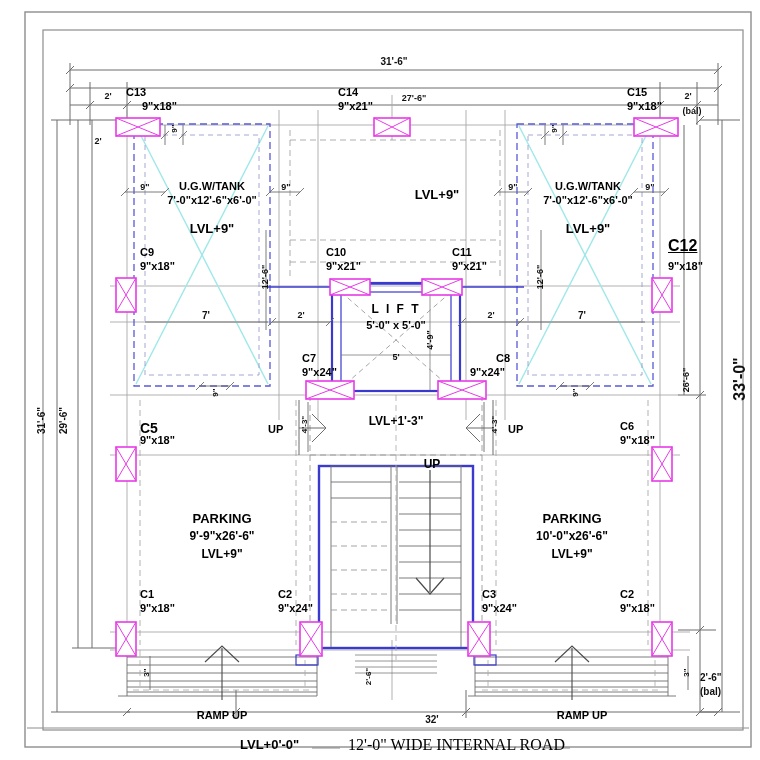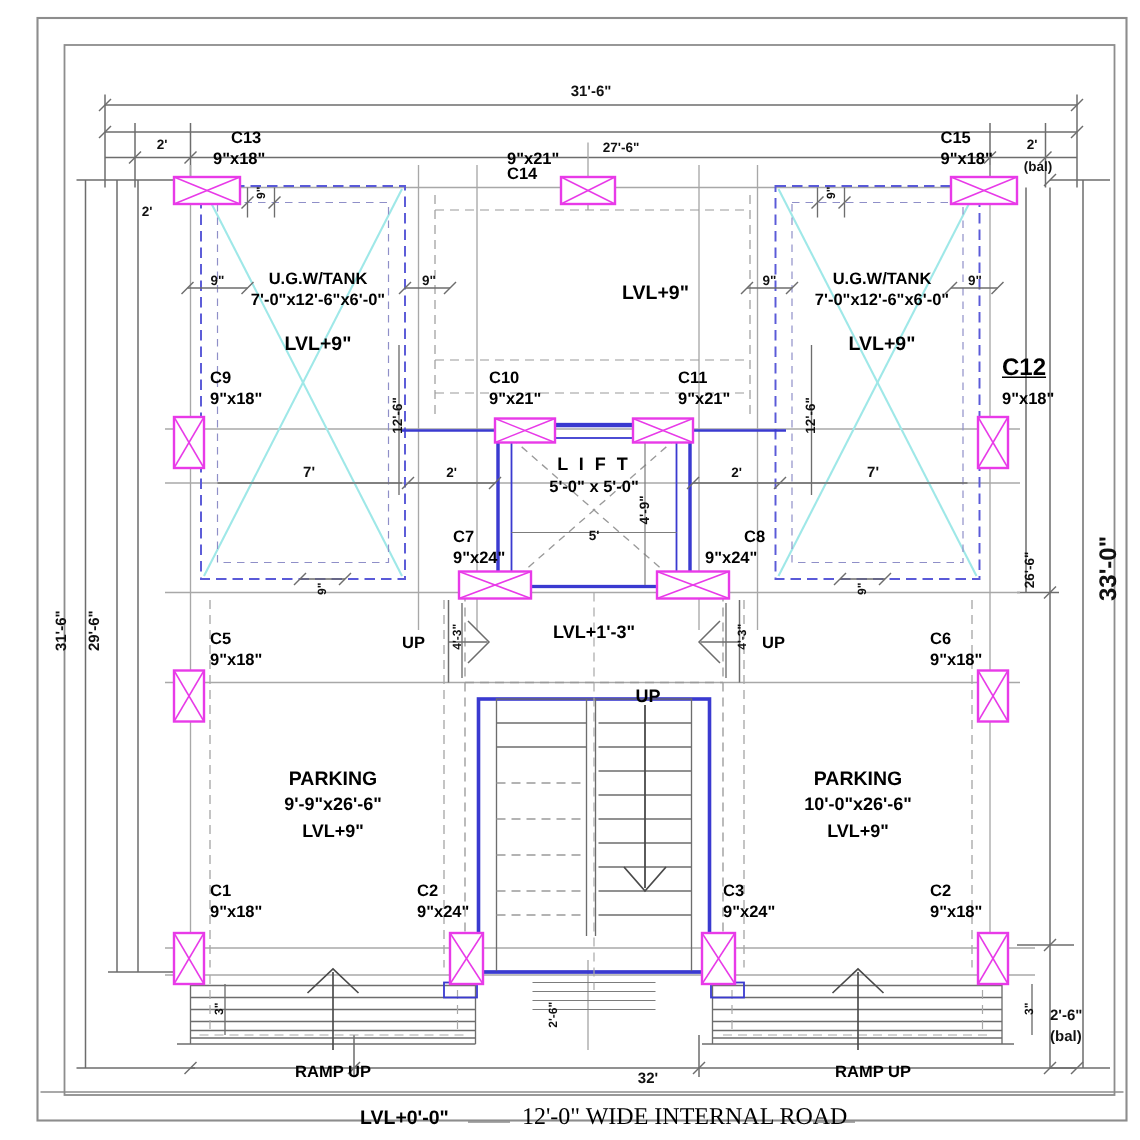--- a/index.html
+++ b/index.html
@@ -433,42 +433,42 @@
     <line x1="542" y1="748" x2="570" y2="748"></line>
   </g>
 </svg>
 
 <div class="dim c" style="left:394px;top:56px;font-size:10px;">31'-6"</div>
 <div class="dim c" style="left:414px;top:93px;font-size:9px;">27'-6"</div>
 <div class="dim c" style="left:108px;top:91px;font-size:9px;">2'</div>
 <div class="dim c" style="left:688px;top:91px;font-size:9px;">2'</div>
 <div class="dim c" style="left:692px;top:106px;font-size:9px;">(bal)</div>
 
-<div class="lbl" style="left:154px;top:86px;font-size:11px;">C13</div>
+<div class="lbl" style="left:126px;top:86px;font-size:11px;">C13</div>
 <div class="lbl" style="left:142px;top:100px;font-size:11px;">9"x18"</div>
-<div class="lbl" style="left:338px;top:86px;font-size:11px;margin-top:24px;">C14</div>
+<div class="lbl" style="left:338px;top:86px;font-size:11px;">C14</div>
 <div class="lbl" style="left:338px;top:100px;font-size:11px;">9"x21"</div>
 <div class="lbl" style="left:627px;top:86px;font-size:11px;">C15</div>
 <div class="lbl" style="left:627px;top:100px;font-size:11px;">9"x18"</div>
 
 <div class="lbl" style="left:140px;top:246px;font-size:11px;">C9</div>
 <div class="lbl" style="left:140px;top:260px;font-size:11px;">9"x18"</div>
 <div class="lbl" style="left:326px;top:246px;font-size:11px;">C10</div>
 <div class="lbl" style="left:326px;top:260px;font-size:11px;">9"x21"</div>
 <div class="lbl" style="left:452px;top:246px;font-size:11px;">C11</div>
 <div class="lbl" style="left:452px;top:260px;font-size:11px;">9"x21"</div>
 <div class="lbl" style="left:668px;top:237px;font-size:16px;text-decoration:underline;">C12</div>
 <div class="lbl" style="left:668px;top:260px;font-size:11px;">9"x18"</div>
 
 <div class="lbl" style="left:302px;top:352px;font-size:11px;">C7</div>
 <div class="lbl" style="left:302px;top:366px;font-size:11px;">9"x24"</div>
 <div class="lbl" style="left:496px;top:352px;font-size:11px;">C8</div>
 <div class="lbl" style="left:470px;top:366px;font-size:11px;">9"x24"</div>
 
-<div class="lbl" style="left:140px;top:420px;font-size:11px;">C5</div>
+<div class="lbl" style="left:140px;top:420px;font-size:14px;">C5</div>
 <div class="lbl" style="left:140px;top:434px;font-size:11px;">9"x18"</div>
 <div class="lbl" style="left:620px;top:420px;font-size:11px;">C6</div>
 <div class="lbl" style="left:620px;top:434px;font-size:11px;">9"x18"</div>
 
 <div class="lbl" style="left:140px;top:588px;font-size:11px;">C1</div>
 <div class="lbl" style="left:140px;top:602px;font-size:11px;">9"x18"</div>
 <div class="lbl" style="left:278px;top:588px;font-size:11px;">C2</div>
 <div class="lbl" style="left:278px;top:602px;font-size:11px;">9"x24"</div>
 <div class="lbl" style="left:482px;top:588px;font-size:11px;">C3</div>
 <div class="lbl" style="left:482px;top:602px;font-size:11px;">9"x24"</div>

